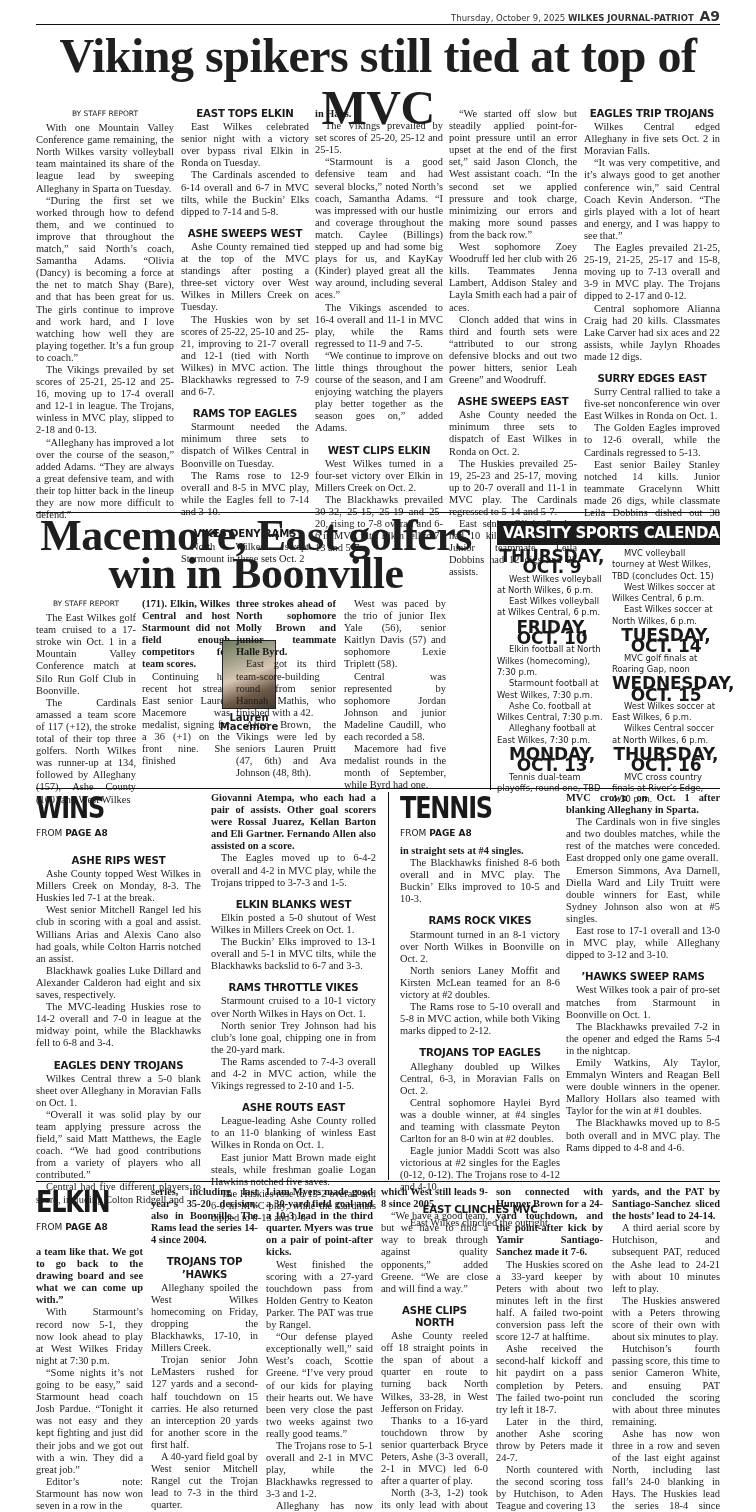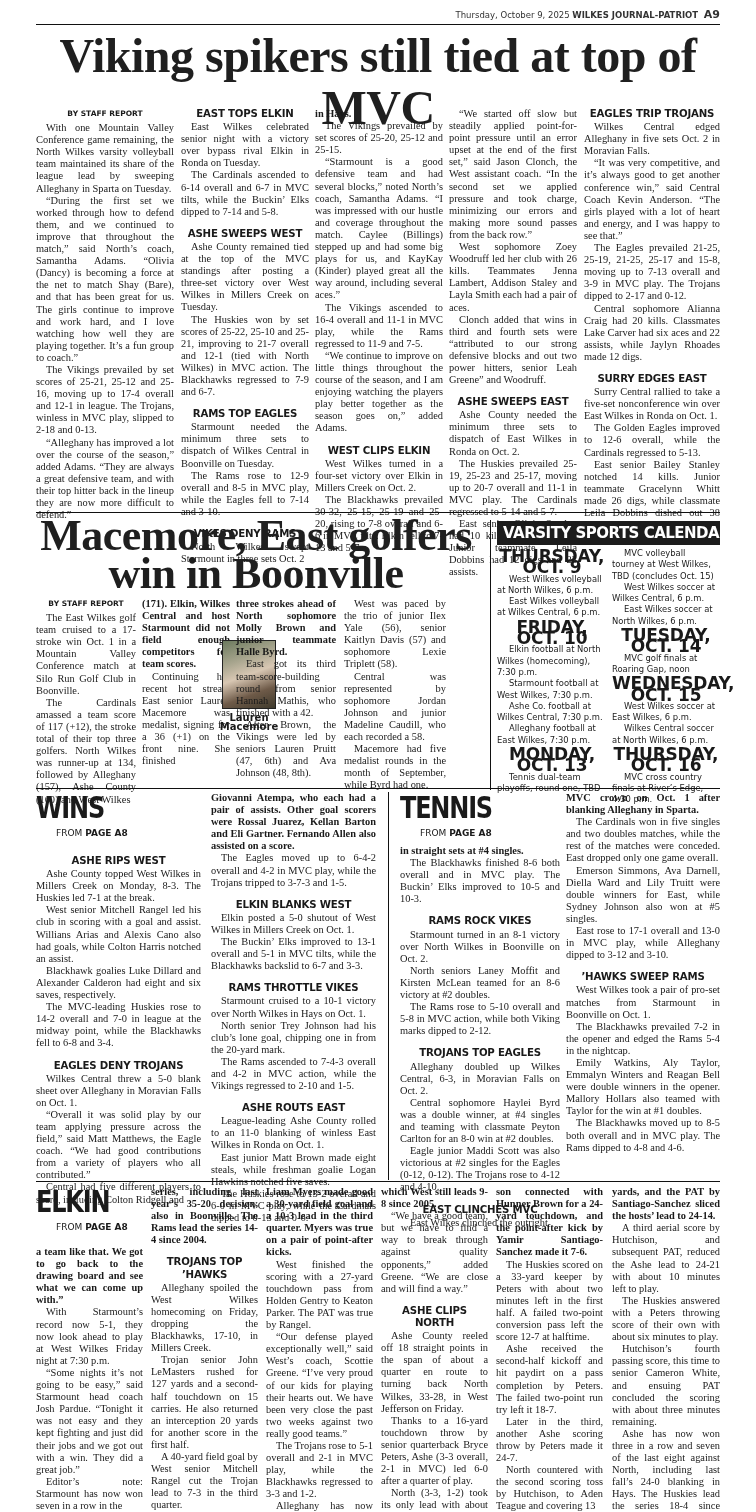--- a/index.html
+++ b/index.html
@@ -1,31 +1,31 @@
 <!DOCTYPE html>
 <html><head>
 <meta charset="utf-8">
 <style>
   * { box-sizing: border-box; margin: 0; padding: 0; }
   html, body { width: 756px; height: 1512px; background: #fff; overflow: hidden; }
   body { position: relative; font-family: "Liberation Serif", serif; color: #1a1a1a; }
   .abs { position: absolute; }
   .folio { left: 400px; top: 8px; width: 320px; text-align: right; font-family: "DejaVu Sans", sans-serif; font-size: 8.5px; color: #333; }
   .folio b { font-weight: bold; }
-  .folio .pg { font-size: 11px; font-weight: bold; margin-left: 3px; }
+  .folio .pg { font-size: 14px; font-weight: bold; margin-left: 3px; }
   .rule { background: #111; height: 1px; }
   h1.hl { font-family: "Liberation Serif", serif; font-weight: bold; color: #1f1f1f; text-align: center; letter-spacing: -0.5px; }
   .col { font-size: 10.4px; line-height: 12.1px; text-align: justify; hyphens: auto; }
   .col p { text-indent: 10px; }
   .col p.noind { text-indent: 0; font-weight: bold; }
   .sub { font-family: "DejaVu Sans", sans-serif; font-weight: bold; font-size: 10.2px; text-align: center; margin: 10px 0 1px; letter-spacing: -0.2px; }
   .sub.first { margin-top: 0; }
-  .byline { font-family: "DejaVu Sans", sans-serif; font-weight: bold; font-size: 7.5px; text-align: center; margin-bottom: 2px; }
+  .byline { font-family: "DejaVu Sans", sans-serif; font-weight: normal; font-size: 7.5px; text-align: center; margin-bottom: 2px; }
   .jump { font-family: "DejaVu Sans", sans-serif; font-weight: bold; font-size: 30px; letter-spacing: -1.5px; line-height: 32px; transform: scaleX(0.8); transform-origin: left; }
-  .jump-from { font-family: "DejaVu Sans", sans-serif; font-size: 9px; margin-top: 4px; margin-left: 20px; }
+  .jump-from { font-family: "DejaVu Sans", sans-serif; font-size: 9px; margin-top: 4px; }
   .jump-from b { font-weight: bold; }
   .cal-head { background: #1c1c1c; color: #fff; font-family: "DejaVu Sans", sans-serif; font-weight: bold; font-size: 15px; padding: 3px 6px; letter-spacing: -0.5px; white-space: nowrap; overflow: hidden; }
   .cal-col { font-family: "DejaVu Sans", sans-serif; font-size: 8.4px; line-height: 11.3px; }
   .cal-col .day { font-weight: bold; font-size: 17px; text-align: center; margin: 3px 0 0; letter-spacing: -0.2px; }
   .cal-col .ev { text-indent: 12px; }
   .photo { background: linear-gradient(160deg,#6c7a5e 0%,#a9a68f 30%,#d8c7b3 50%,#6e5a48 75%,#3f3a2c 100%); border: 1px solid #222; position: relative; overflow: hidden; }
   .caption { font-family: "DejaVu Sans", sans-serif; font-weight: bold; font-size: 10px; text-align: center; line-height: 9px; }
   .vrule { background: #111; width: 1px; }
 </style>
 </head>

